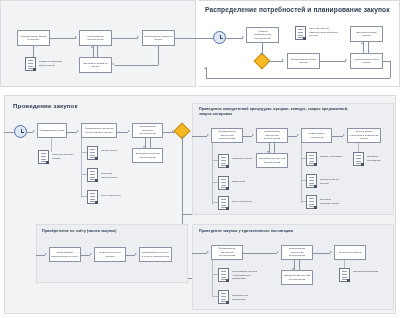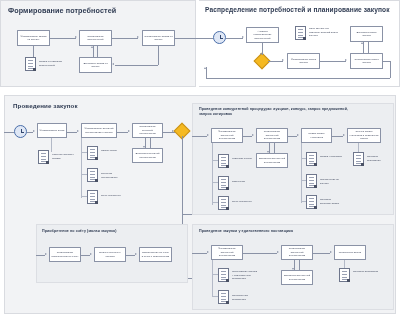--- a/index.html
+++ b/index.html
@@ -114,21 +114,20 @@
     border-left: 1.6px solid transparent; border-right: 1.6px solid transparent;
     border-bottom: 2.6px solid #8a92a6; border-top: none;
   }
 </style>
 </head>
 <body>
 
 <div id="canvas">
 
   <div class="panel" style="left:0; top:0; width:196px; height:87px;"></div>
-  <div class="sec-title t1" style="left:8px; top:6px;">Формирование потребностей</div>
 
   <div class="task" style="left:17px; top:30px; width:33px; height:16px;">Формирование заявки на закупку</div>
   <div class="task" style="left:79px; top:30px; width:33px; height:16px;">Согласование потребностей</div>
   <div class="task" style="left:142px; top:30px; width:33px; height:16px;">Согласование заявки на закупку</div>
   <div class="task" style="left:79px; top:57px; width:33px; height:16px;">Доработка заявки на закупку</div>
 
   <div class="doc" style="left:25px; top:57px;">
       <i></i>
     </div>
   <div class="doclabel" style="left:39px; top:60px; width:26px;">Заявка на описание потребностей</div>

